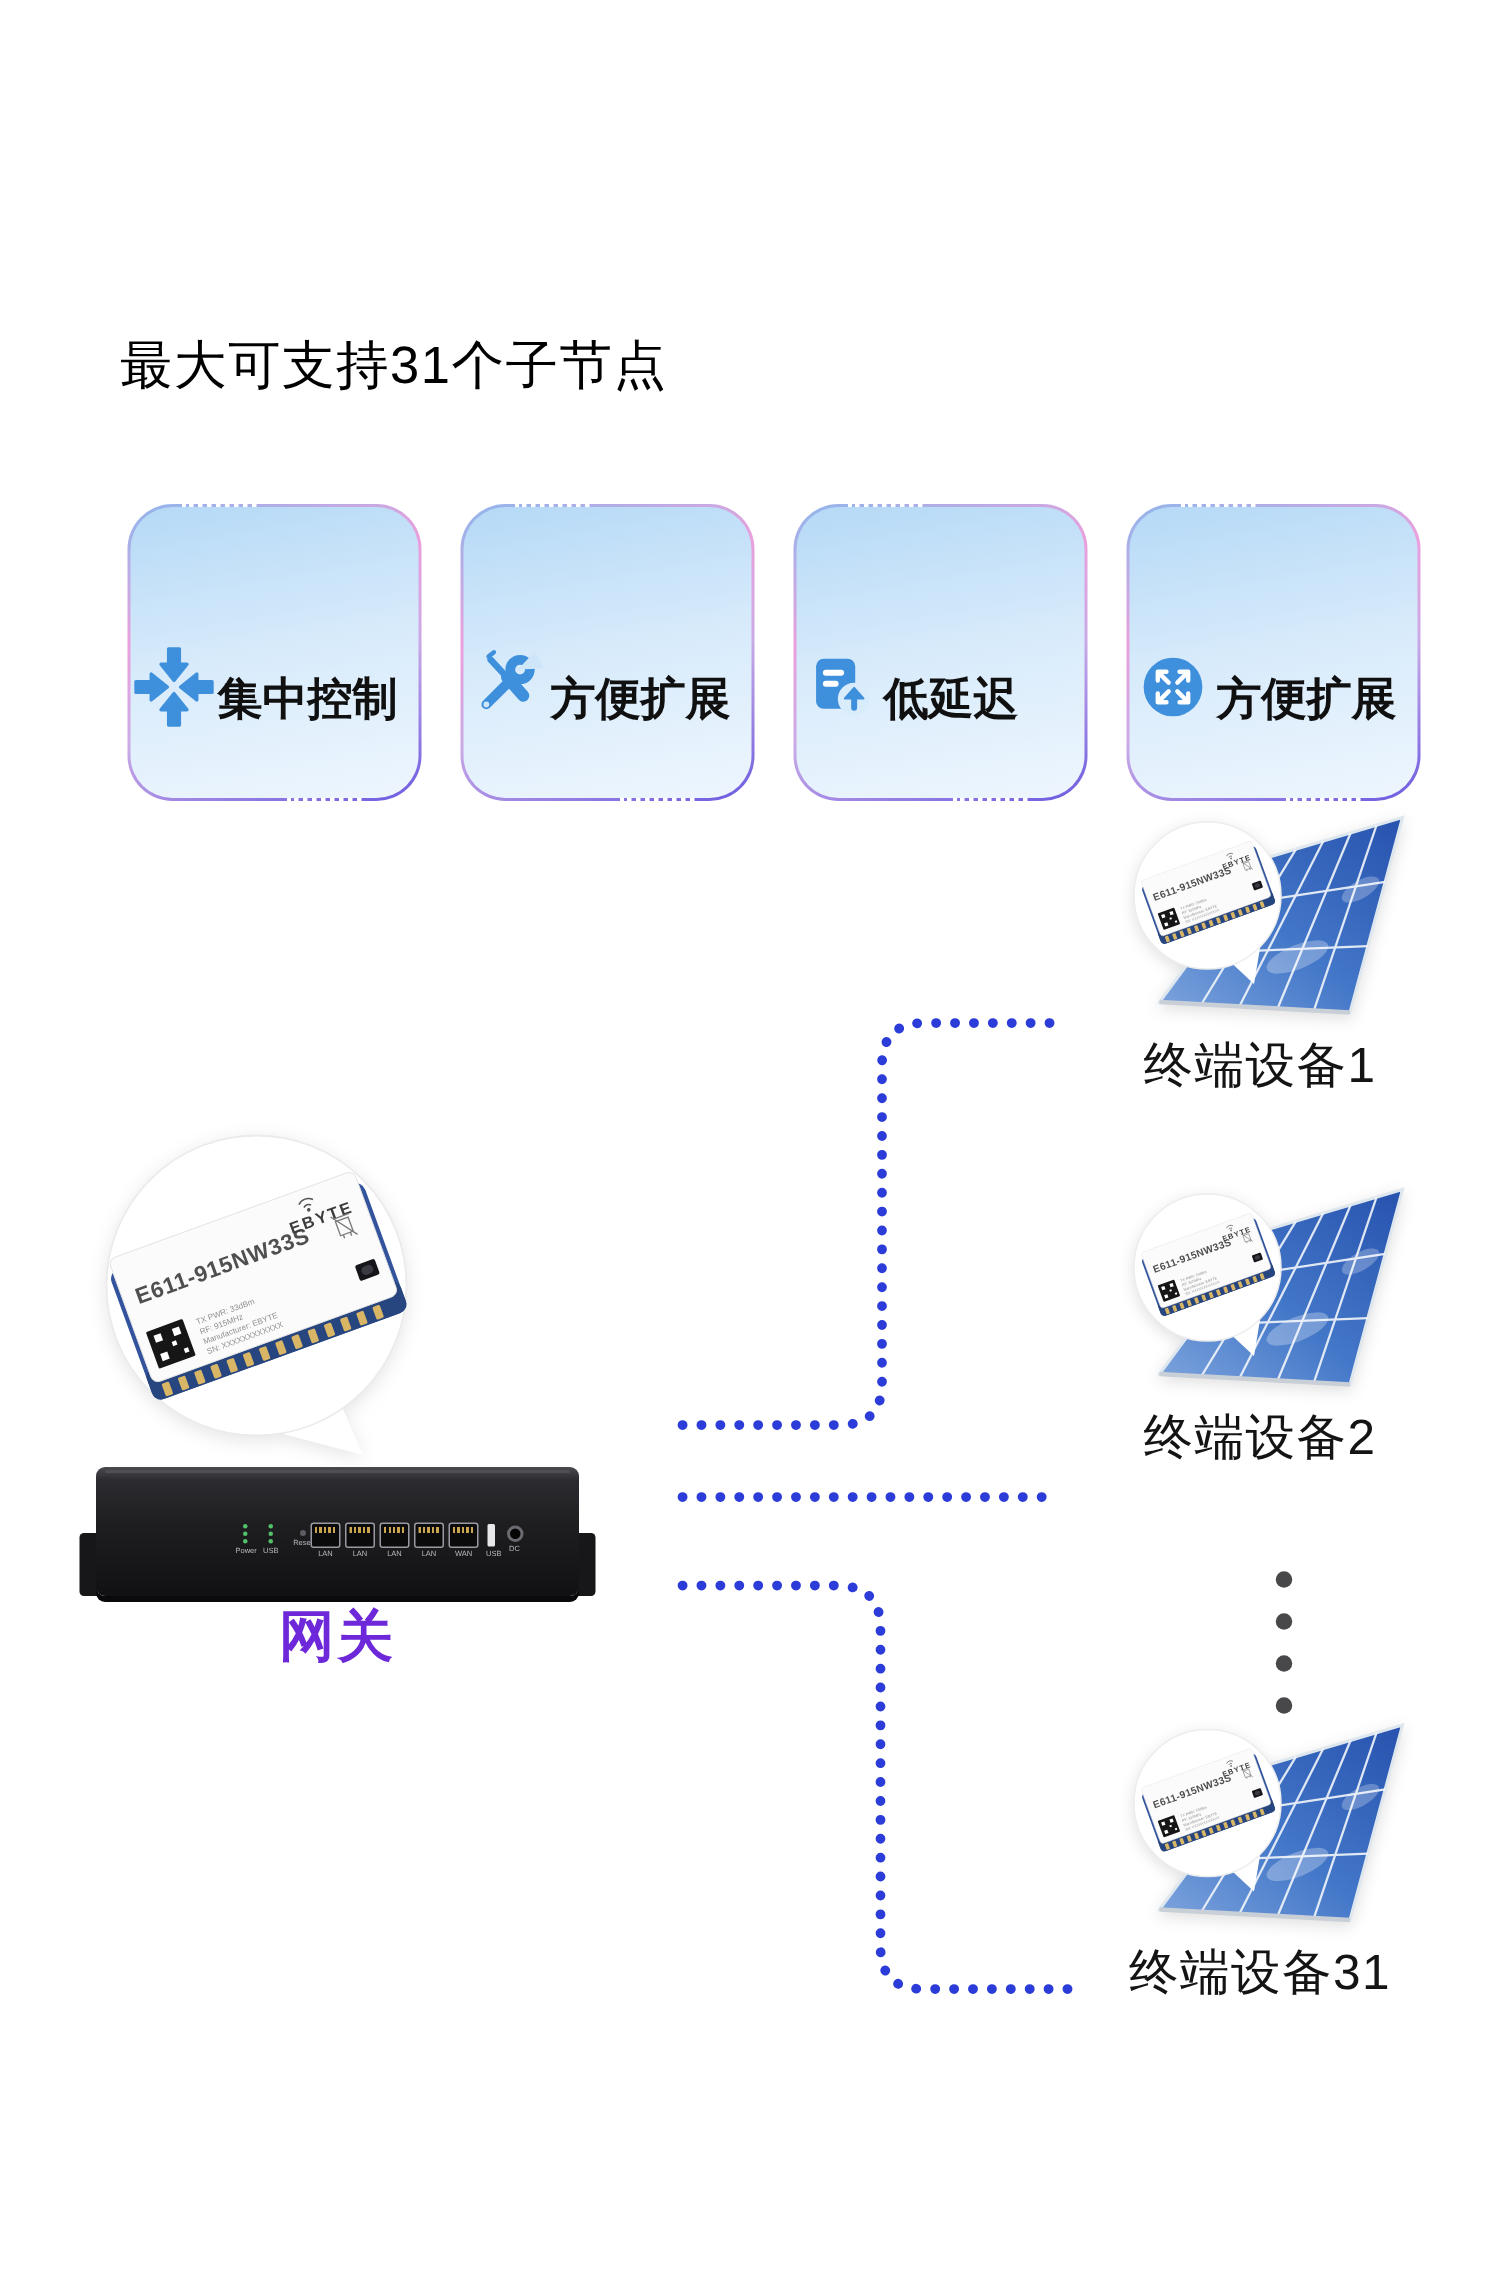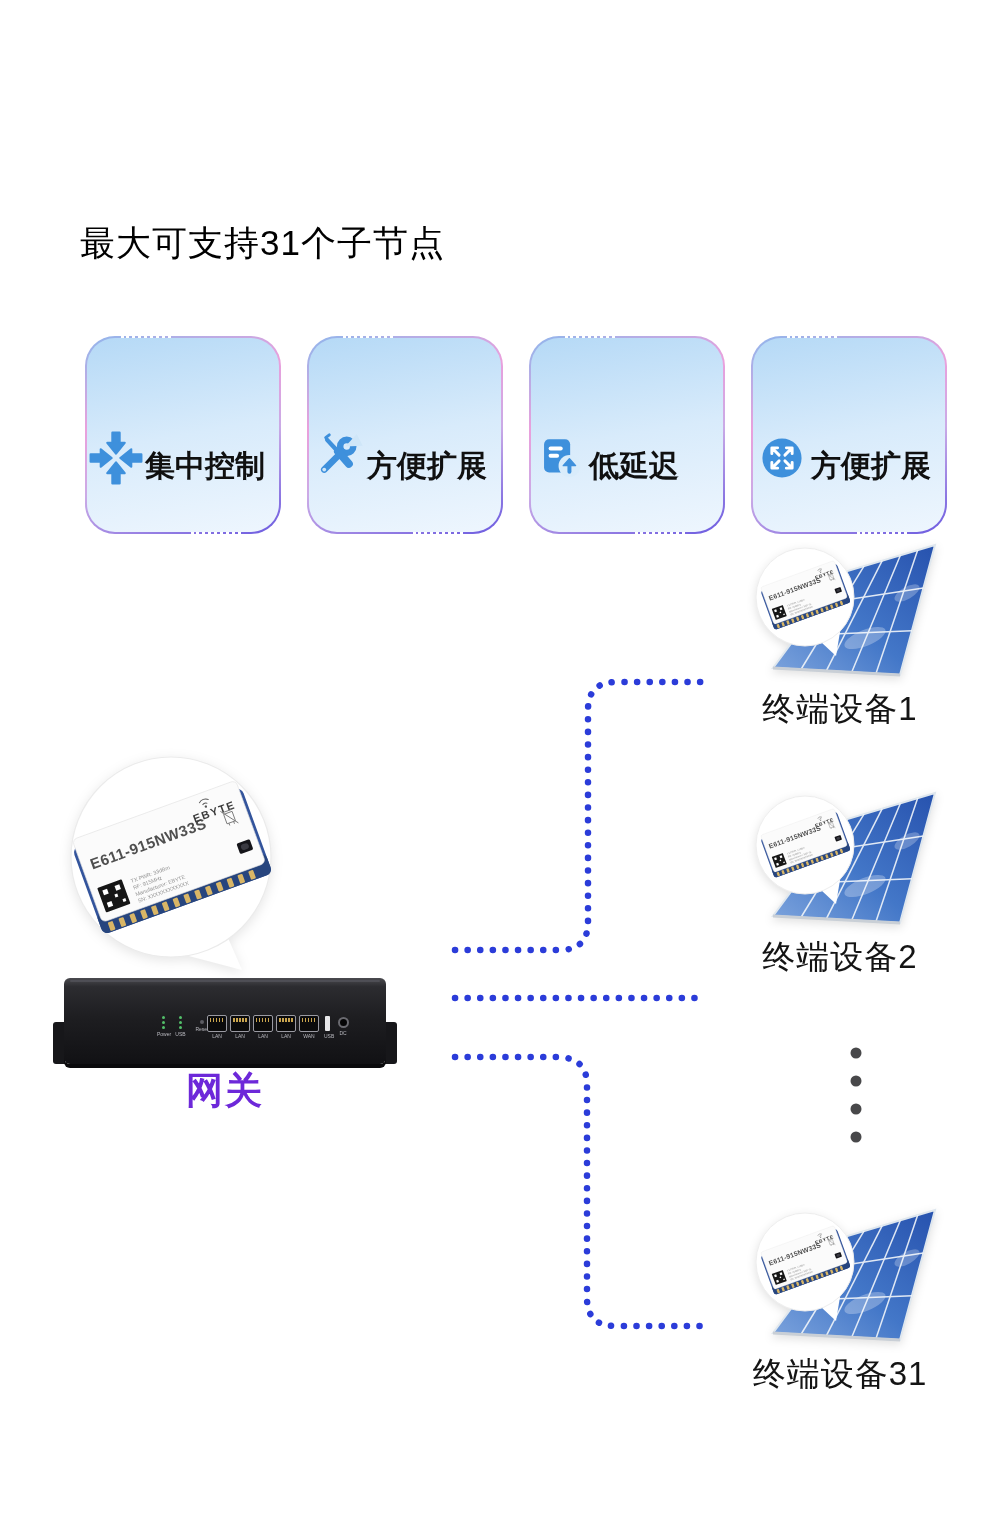--- a/index.html
+++ b/index.html
@@ -79,21 +79,21 @@
   .gw-dc { position:absolute; left:272px; top:39px; width:14px; text-align:center; }
   .gw-dc-jack { width:11px; height:11px; border-radius:50%; background:#050506; border:2px solid #6a6a70; margin:0 auto 2px; }
   .gw-label {
     position:absolute; left:53px; top:1066px; width:344px; text-align:center;
     font-size:37px; font-weight:600; color:#6d28d9; letter-spacing:2px;
   }
   
   .device { position:absolute; left:735px; width:210px; text-align:center; }
   .device svg { filter:drop-shadow(0 3px 5px rgba(0,0,0,.12)); }
   .device-label { margin-top:0; font-size:33px; font-weight:500; color:#141414; letter-spacing:1px; }
-  .dev-1 { top:538px; } .dev-2 { top:786px;text-align:center; } .dev-31 { top:1203px; }
+  .dev-1 { top:538px; } .dev-2 { top:786px;text-align:center; } .dev-31 { top:1143px; }
 </style>
 </head>
 <body>
 
 <div class="page">
 
   <p class="subtitle">最大可支持31个子节点</p>
 
   <div class="cards">
 

